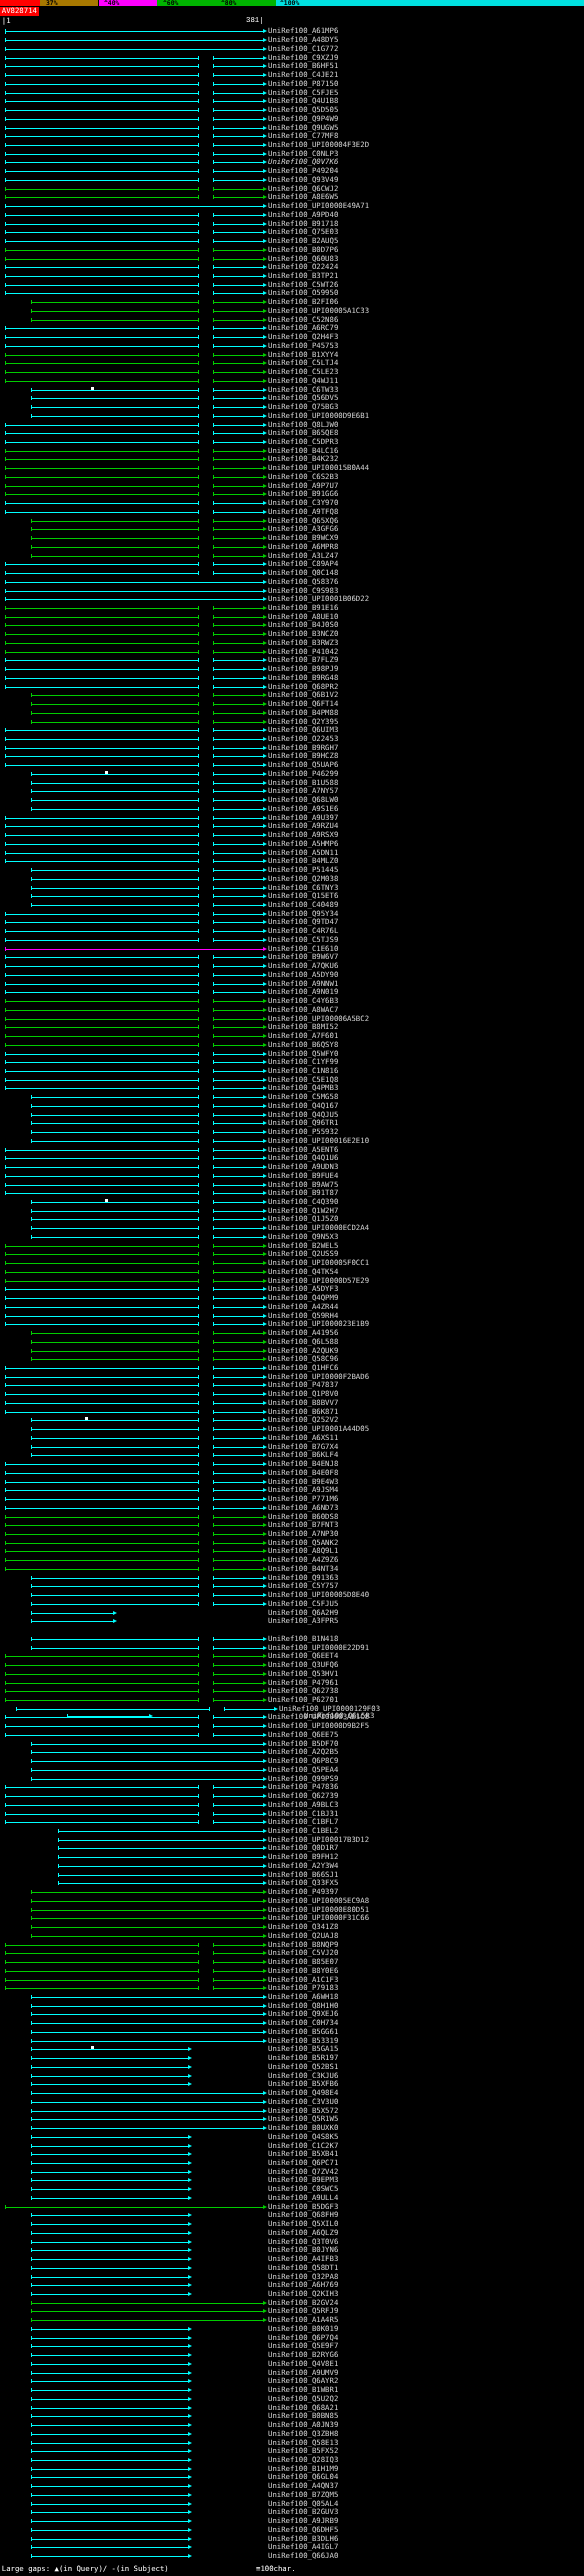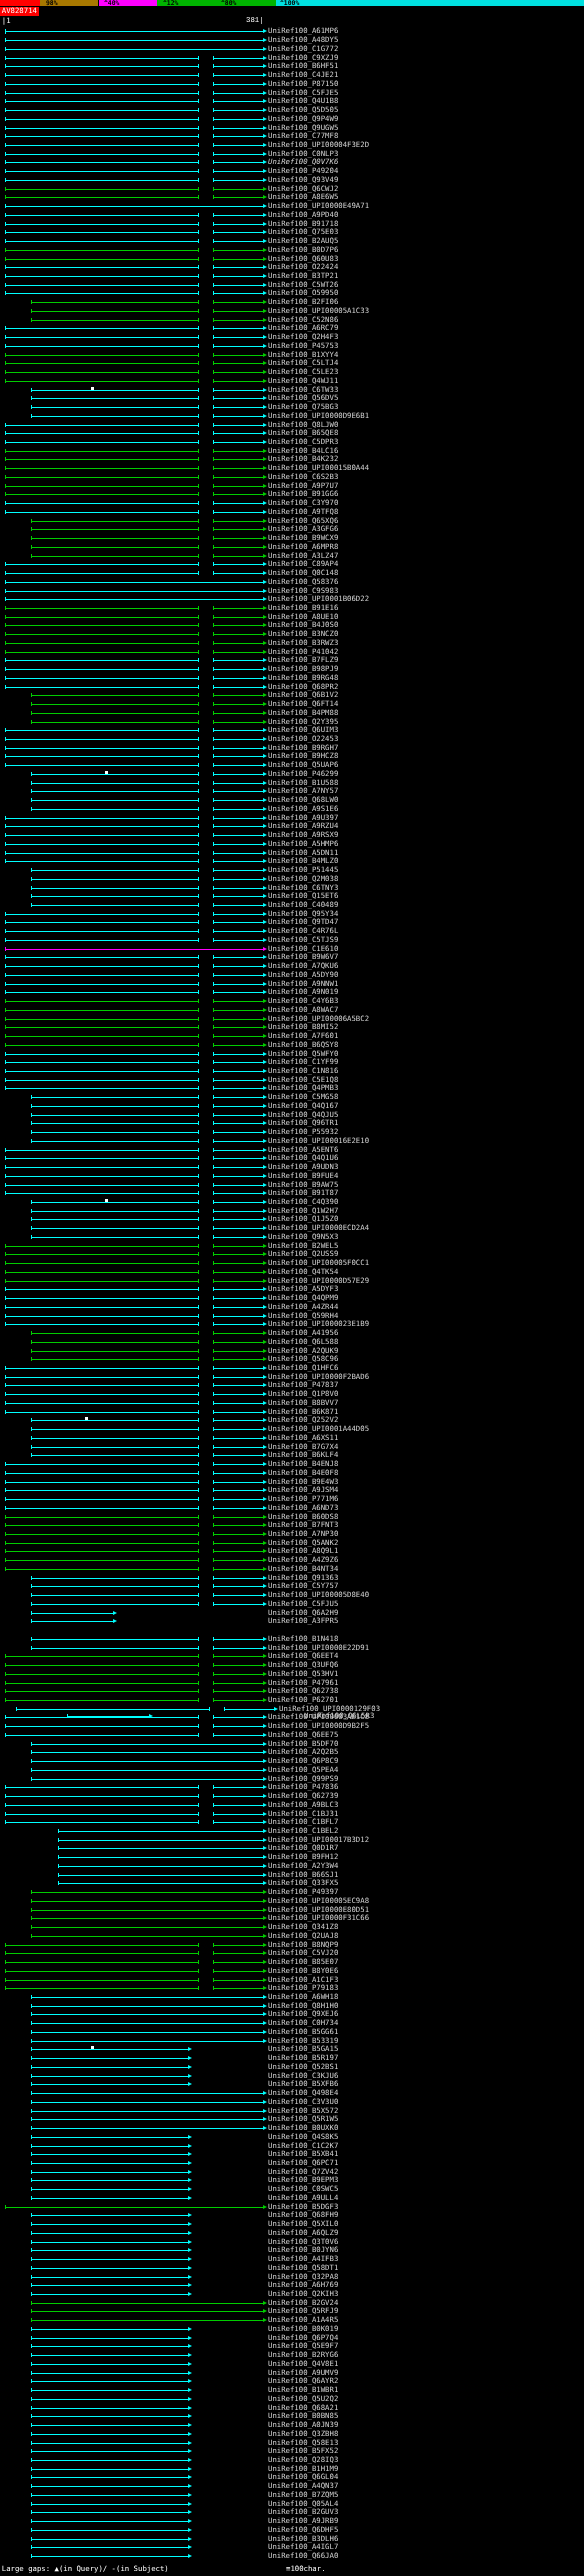--- a/index.html
+++ b/index.html
@@ -14,35 +14,35 @@
   .ruler-right{left:238px;top:17.4px;width:25.6px;text-align:right;font-family:Liberation Mono, monospace;}
   .row{position:absolute;left:0;width:585px;height:9.1px;}
   .bar{position:absolute;top:3.7px;height:0.9px;}
   .tick{position:absolute;top:1.8px;width:0.9px;height:4.6px;}
   .arrow{position:absolute;top:1.8px;width:0;height:0;
          border-top:2.7px solid transparent;border-bottom:2.7px solid transparent;}
   .mark{position:absolute;top:0.9px;width:2.7px;height:2.7px;background:#ffffff;}
   .hit-label{position:absolute;left:268px;top:0;font-size:7.3px;line-height:8.2px;color:#d4d4d4;white-space:pre;}
   .footer{position:absolute;top:2565px;color:#ffffff;font-size:7.3px;line-height:8.2px;white-space:pre;}
   .footer-left{left:1.8px;}
-  .footer-right{left:286px;}
+  .footer-right{left:256px;}
 </style>
 </head>
 <body>
 
 <div id="screen">
   <div id="scale-bar">
       <div class="seg" style="left: 0px; width: 40px; background: rgb(255, 0, 0);"></div>
       <div class="seg" style="left: 40px; width: 58px; background: rgb(168, 120, 0);"></div>
       <div class="seg" style="left: 99px; width: 58px; background: rgb(255, 0, 255);"></div>
       <div class="seg" style="left: 157px; width: 119px; background: rgb(0, 180, 0);"></div>
       <div class="seg" style="left: 276px; width: 309px; background: rgb(0, 224, 224);"></div>
-      <span class="scale-label" style="left: 46px;">98%</span>
+      <span class="scale-label" style="left: 46px;">37%</span>
       <span class="scale-label" style="left: 104px;">^40%</span>
-      <span class="scale-label" style="left: 163px;">^12%</span>
+      <span class="scale-label" style="left: 163px;">^60%</span>
       <span class="scale-label" style="left: 221px;">^80%</span>
       <span class="scale-label" style="left: 280px;">^100%</span>
     </div>
   <div class="query-name">AV828714</div>
   <span class="ruler ruler-left">|1</span>
   <span class="ruler ruler-right">381|</span>
   <div id="plot-rows">
       <div class="row" style="top: 27.4px;">
         <div class="bar" style="left: 4.6px; width: 259px; background: rgb(0, 255, 255);"></div>
         <div class="tick" style="left: 4.6px; background: rgb(0, 255, 255);"></div>

